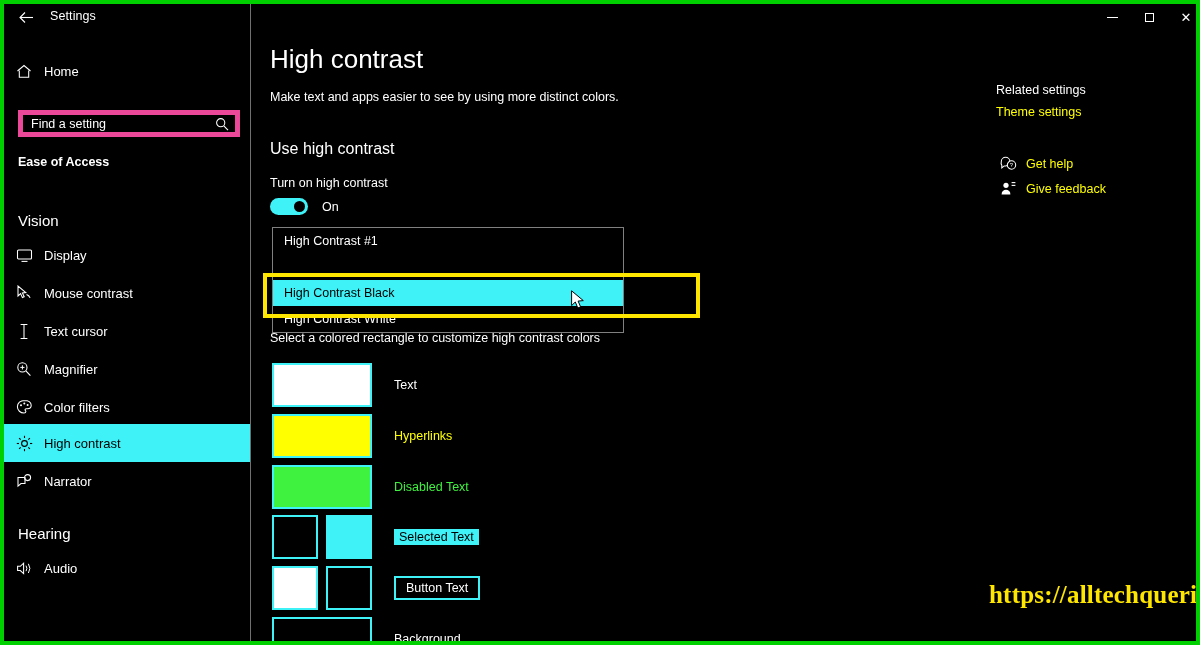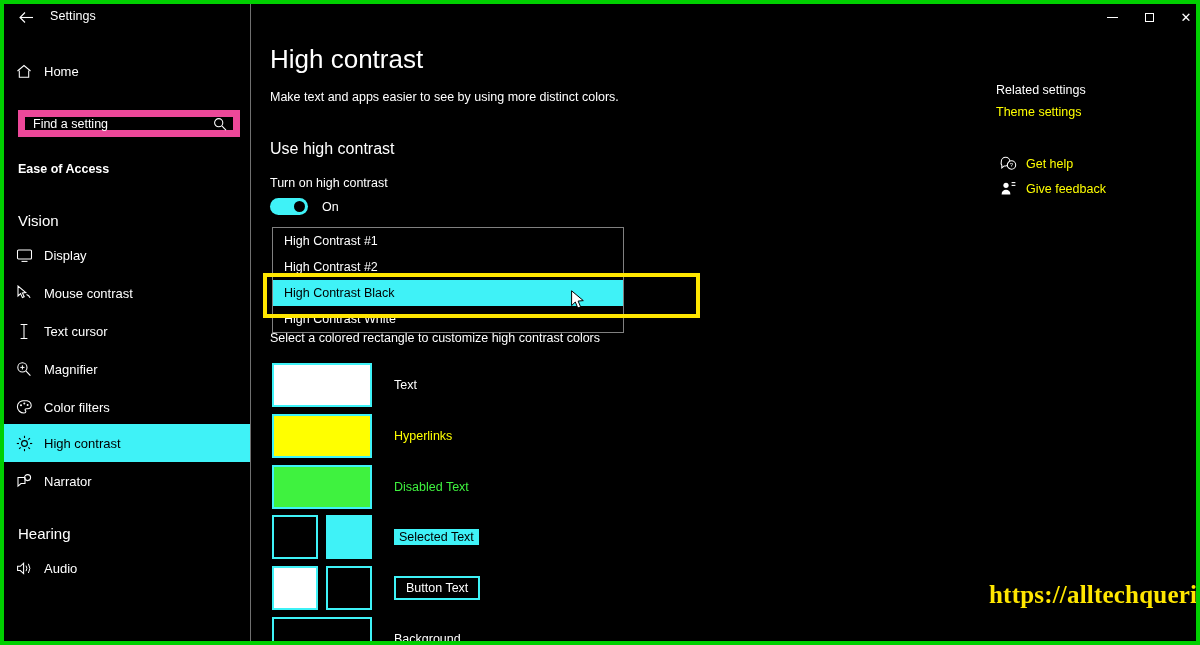--- a/index.html
+++ b/index.html
@@ -77,37 +77,37 @@
   .nav-row.selected { background: #3ff2f7; color: #000000; }
   .nav-row.selected .nav-icon svg path,
   .nav-row.selected .nav-icon svg circle,
   .nav-row.selected .nav-icon svg rect,
   .nav-row.selected .nav-icon svg line { stroke: #000 !important; }
 
   #home-row { top: 22px; }
   #search-box {
     position: absolute; left: 14px; top: 80px;
     width: 222px; height: 27px;
-    background: #000; border: 7px solid #ec4899;
+    background: #000; border: 5px solid #ec4899;
     display: flex; align-items: center;
   }
   #search-input-text {
     flex: 1; padding-left: 8px; color: #ffffff; font-size: 12.5px;
   }
   #search-icon-wrap { width: 26px; display:flex; align-items:center; justify-content:center; }
 
   .group-head {
     position: absolute; left: 14px;
     color: #ffffff; font-size: 12.5px; font-weight: bold;
   }
   .section-head {
     position: absolute; left: 14px;
     color: #ffffff; font-size: 15px;
   }
-  #head-eoa   { top: 132px; }
+  #head-eoa   { top: 125px; }
   #head-vision{ top: 182px; }
   #head-hearing { top: 495px; }
 
   
   #content {
     position: absolute; left: 247px; top: 26px;
     width: 945px; height: 611px; background: #000;
   }
   #page-title {
     position: absolute; left: 19px; top: 14px;
@@ -375,21 +375,20 @@
       <div id="toggle-label">Turn on high contrast</div>
       <div id="toggle-wrap">
         <div id="toggle-switch">
           <div id="toggle-knob"></div>
         </div>
         <div id="toggle-state">On</div>
       </div>
 
       <div id="dropdown">
         <div class="dd-item" style="top:0px">High Contrast #1</div>
-        <div class="dd-item" style="top:26px">High Contrast #2</div>
         <div class="dd-item selected" style="top:52px">High Contrast Black</div>
         <div class="dd-item" style="top:78px">High Contrast White</div>
       </div>
 
       <div id="combo-hint">Select a colored rectangle to customize high contrast colors</div>
 
       <div class="swatch-row" style="top:333px">
         <div class="sw sw-wide" style="background:#ffffff"></div>
         <div class="sw-label" style="color:#ffffff">Text</div>
       </div>

